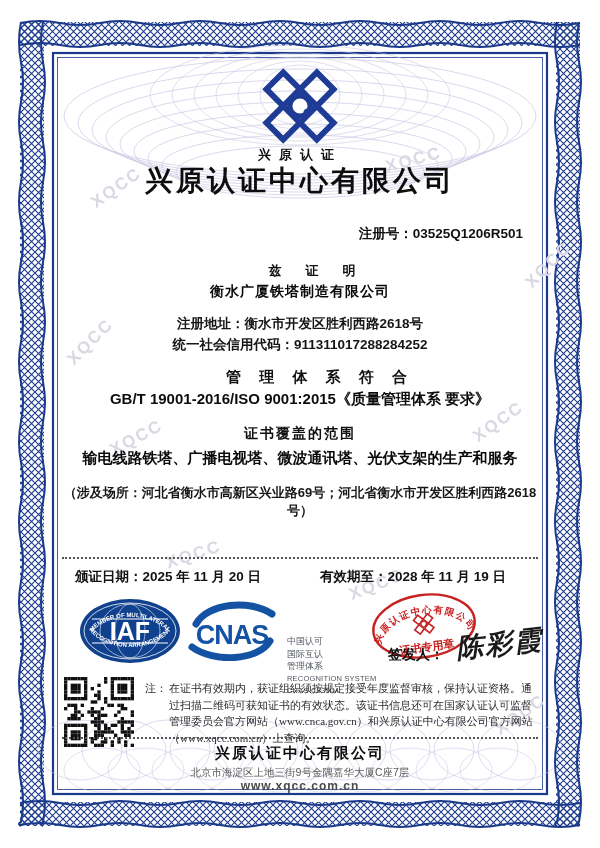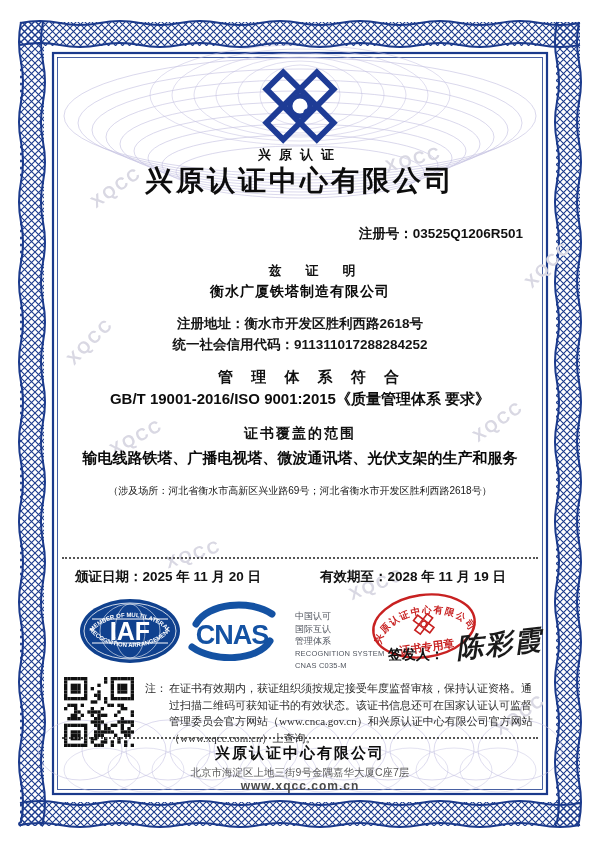--- a/index.html
+++ b/index.html
@@ -10,30 +10,30 @@
   .content{position:absolute;left:0;top:0;width:600px;height:848px;z-index:2;}
   .abs{position:absolute;}
   .ctr{left:53px;width:494px;text-align:center;}
   .brand{top:146px;font-size:13px;font-weight:bold;letter-spacing:8px;color:#111;}
   .title{top:162px;font-size:28px;font-weight:bold;letter-spacing:3px;color:#0d0d0d;}
   .reg{top:225px;right:77px;font-size:13.5px;font-weight:bold;color:#111;}
   .hereby{top:262px;font-size:13px;font-weight:bold;letter-spacing:24px;padding-left:24px;font-family:"Liberation Serif",serif;color:#111;}
   .company{top:283px;font-size:14px;font-weight:bold;color:#0a0a0a;letter-spacing:1px;}
   .addr{top:315px;font-size:13.5px;font-weight:600;color:#161616;}
   .credit{top:336px;font-size:13.5px;font-weight:600;color:#161616;}
-  .conform{top:368px;font-size:15px;font-weight:bold;letter-spacing:7px;padding-left:12px;color:#111;}
+  .conform{top:368px;font-size:15px;font-weight:bold;letter-spacing:7px;padding-left:20px;color:#111;}
   .standard{top:390px;font-size:15px;font-weight:bold;color:#0d0d0d;}
   .scopetitle{top:425px;font-size:14px;font-weight:bold;letter-spacing:2px;color:#111;}
   .scope{top:449px;font-size:15px;font-weight:bold;color:#0a0a0a;}
-  .sites{top:484px;font-size:10px;font-weight:normal;color:#161616;}
+  .sites{top:484px;font-size:13px;font-weight:bold;color:#161616;}
   .dotted{left:62px;width:476px;border-top:2px dotted #555;height:0;}
   .d1{top:557px;} .d2{top:737px;}
   .dates{top:568px;font-size:13.5px;font-weight:bold;color:#111;}
   .issue{left:75px;} .valid{left:320px;}
-  .acc{left:287px;top:610px;font-size:9px;color:#50555e;line-height:12.5px;margin-left:8px;}
+  .acc{left:287px;top:635px;font-size:9px;color:#50555e;line-height:12.5px;}
   .acc .en{font-size:7.5px;letter-spacing:0.2px;}
   .sig-label{left:388px;top:646px;font-size:14px;font-weight:bold;color:#111;}
   .sig-name{left:456px;top:626px;font-size:27px;font-weight:bold;font-style:italic;font-family:"Liberation Serif",serif;color:#1a1a1a;transform:rotate(-6deg);letter-spacing:2px;}
   .note{left:145px;top:680px;width:394px;display:flex;font-size:11px;line-height:1.52;color:#2b2b2b;font-family:"Liberation Serif",serif;}
   .note .lbl{flex:0 0 24px;}
   .f-company{top:744px;font-size:15px;font-weight:bold;color:#0d0d0d;letter-spacing:2px;}
   .f-addr{top:766px;font-size:10.5px;color:#5a5a5a;}
   .f-www{top:779px;font-size:12px;font-weight:bold;color:#4a4a4a;letter-spacing:1px;}
 </style>
 </head>

